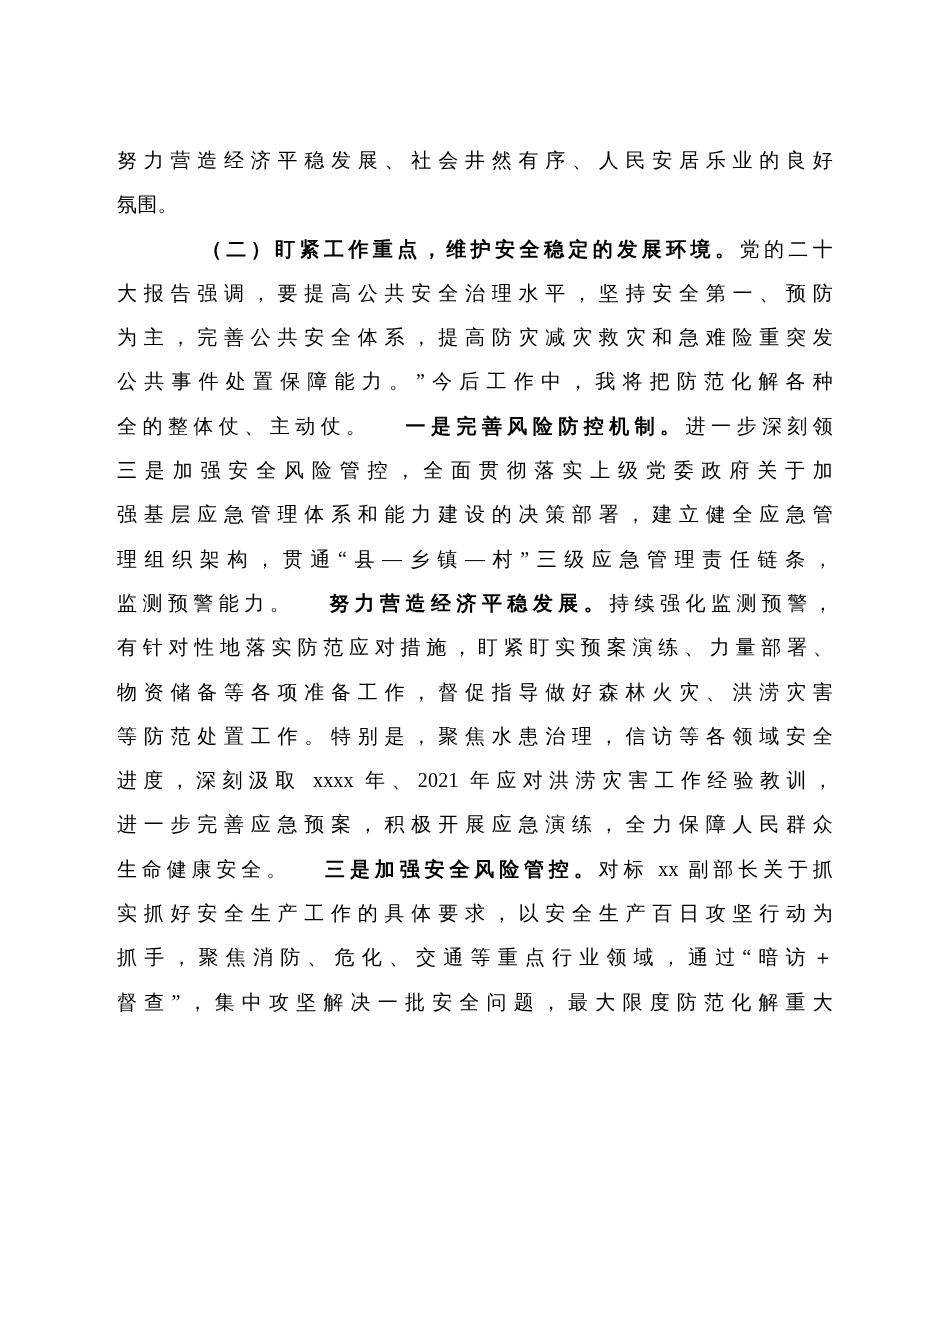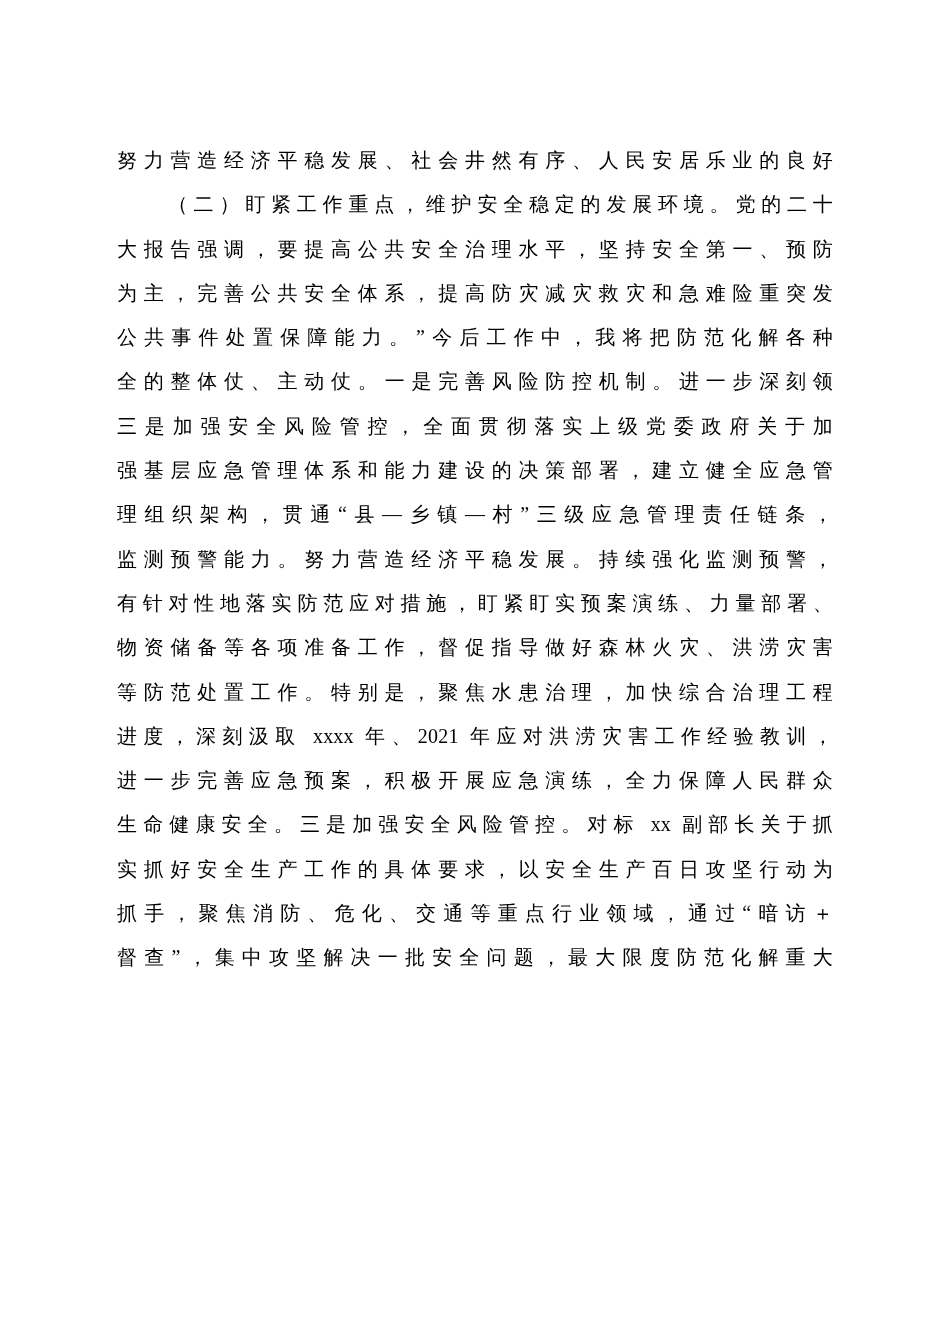--- a/index.html
+++ b/index.html
@@ -30,38 +30,39 @@
     letter-spacing: 0.2px;
   }
   .line.nojust {
     text-align: left;
     text-align-last: left;
   }
   .line.indent {
     padding-left: 50.8px; 
   }
   .seg { font-weight: normal; }
-  .seg.b { font-weight: normal; }
+  .seg.b { font-weight: bold; margin-left: 34px; }
 </style>
 </head>
 <body>
 
 <div id="doc">
     <div class="line"><span class="seg">努力营造经济平稳发展、社会井然有序、人民安居乐业的良好</span></div>
+    <div class="line nojust"><span class="seg">氛围。</span></div>
     <div class="line indent"><span class="seg b">（二）盯紧工作重点，维护安全稳定的发展环境。</span><span class="seg">党的二十</span></div>
     <div class="line"><span class="seg">大报告强调，要提高公共安全治理水平，坚持安全第一、预防</span></div>
     <div class="line"><span class="seg">为主，完善公共安全体系，提高防灾减灾救灾和急难险重突发</span></div>
     <div class="line"><span class="seg">公共事件处置保障能力。”今后工作中，我将把防范化解各种</span></div>
     <div class="line"><span class="seg">全的整体仗、主动仗。</span><span class="seg b">一是完善风险防控机制。</span><span class="seg">进一步深刻领</span></div>
     <div class="line"><span class="seg">三是加强安全风险管控，全面贯彻落实上级党委政府关于加</span></div>
     <div class="line"><span class="seg">强基层应急管理体系和能力建设的决策部署，建立健全应急管</span></div>
     <div class="line"><span class="seg">理组织架构，贯通“县—乡镇—村”三级应急管理责任链条，</span></div>
     <div class="line"><span class="seg">监测预警能力。</span><span class="seg b">努力营造经济平稳发展。</span><span class="seg">持续强化监测预警，</span></div>
     <div class="line"><span class="seg">有针对性地落实防范应对措施，盯紧盯实预案演练、力量部署、</span></div>
     <div class="line"><span class="seg">物资储备等各项准备工作，督促指导做好森林火灾、洪涝灾害</span></div>
-    <div class="line"><span class="seg">等防范处置工作。特别是，聚焦水患治理，加快综合治理工程</span></div>
+    <div class="line"><span class="seg">等防范处置工作。特别是，聚焦水患治理，信访等各领域安全</span></div>
     <div class="line"><span class="seg">进度，深刻汲取 xxxx 年、2021 年应对洪涝灾害工作经验教训，</span></div>
     <div class="line"><span class="seg">进一步完善应急预案，积极开展应急演练，全力保障人民群众</span></div>
     <div class="line"><span class="seg">生命健康安全。</span><span class="seg b">三是加强安全风险管控。</span><span class="seg">对标 xx 副部长关于抓</span></div>
     <div class="line"><span class="seg">实抓好安全生产工作的具体要求，以安全生产百日攻坚行动为</span></div>
     <div class="line"><span class="seg">抓手，聚焦消防、危化、交通等重点行业领域，通过“暗访＋</span></div>
     <div class="line"><span class="seg">督查”，集中攻坚解决一批安全问题，最大限度防范化解重大</span></div>
   </div>
 
 </body></html>

